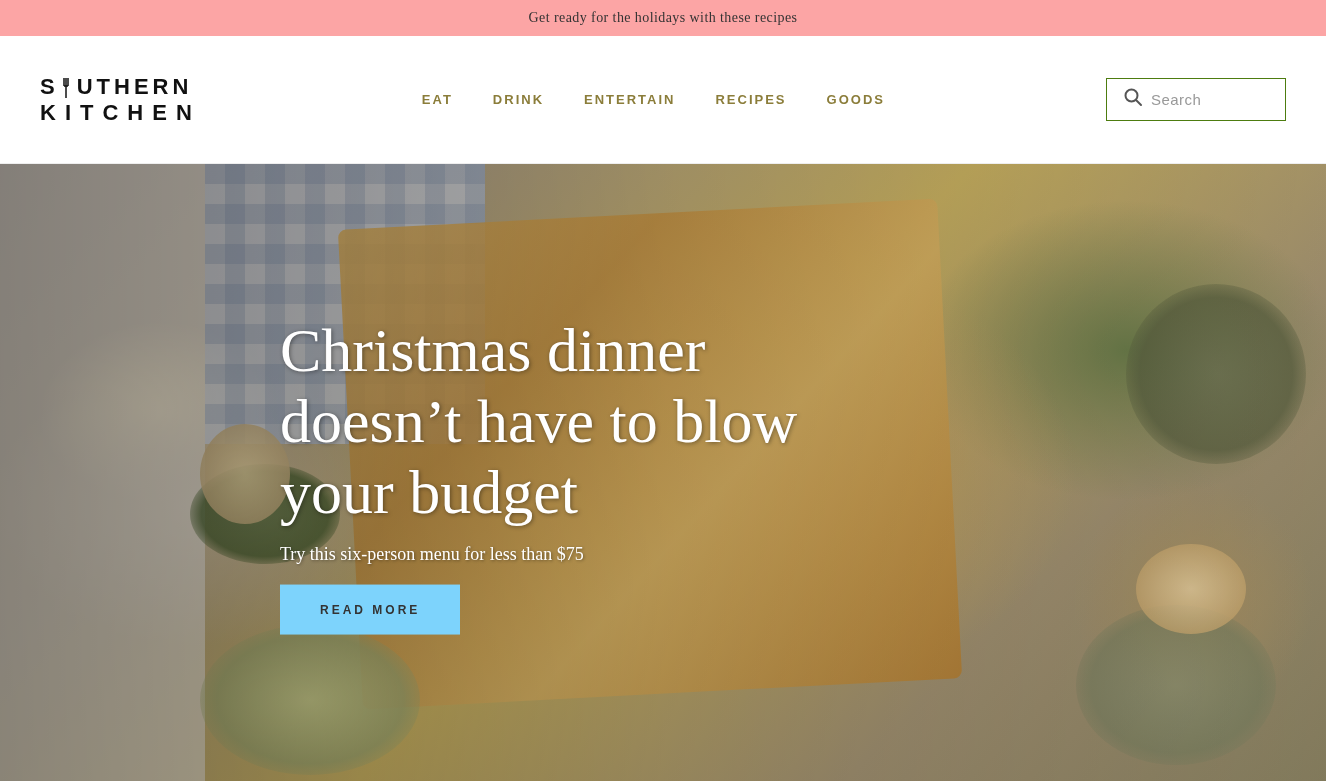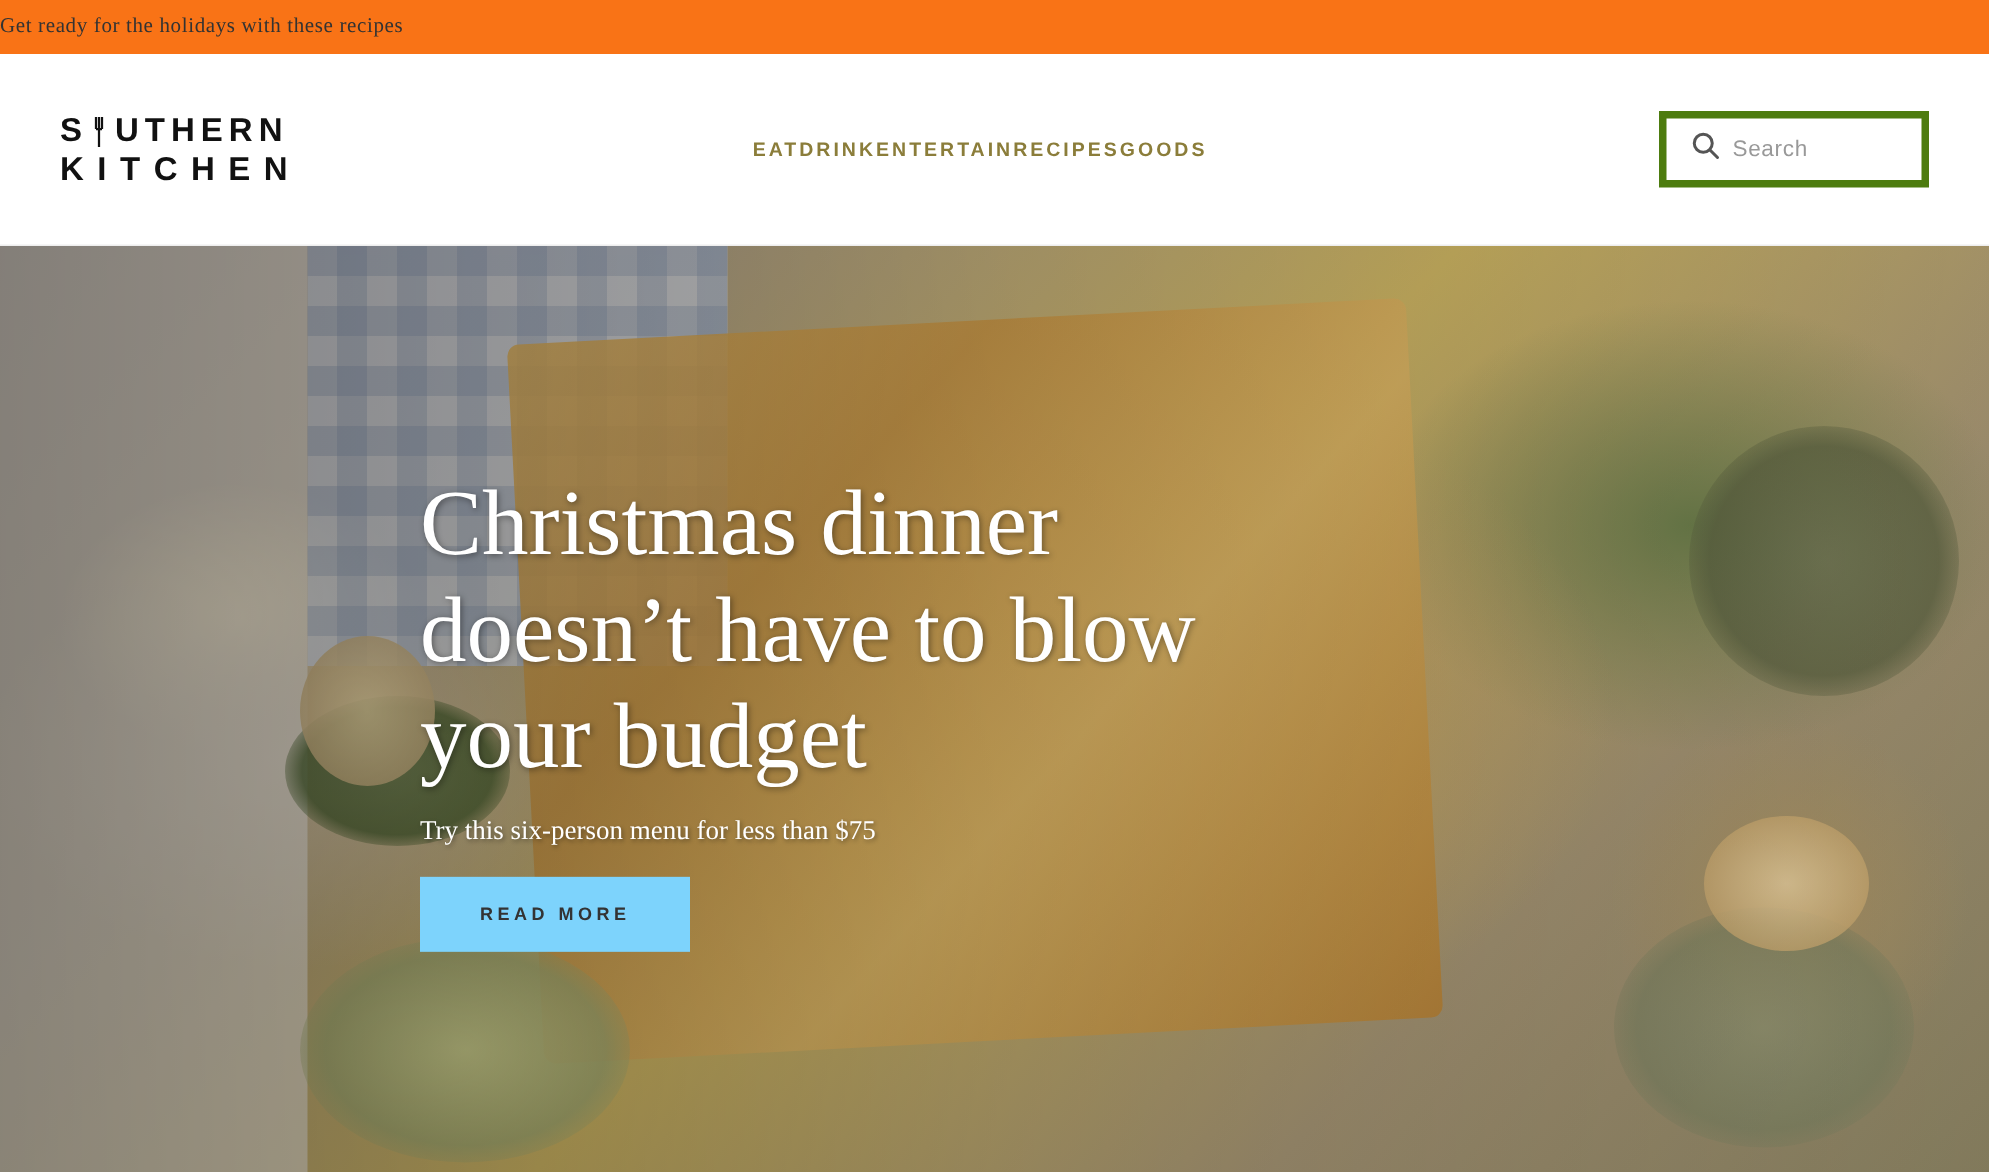--- a/index.html
+++ b/index.html
@@ -1,21 +1,21 @@
 <!DOCTYPE html>
 <html><head>
   <meta charset="utf-8">
   <style>
     * { margin: 0; padding: 0; box-sizing: border-box; }
     body { font-family: Georgia, 'Times New Roman', serif; width: 1326px; overflow-x: hidden; }
 
     
     .top-banner {
-      background-color: #f97316;
-      text-align: left;
+      background-color: #fca5a5;
+      text-align: center;
       padding: 10px 0;
       font-size: 14px;
       color: #333;
       letter-spacing: 0.03em;
     }
 
     
     .header {
       background: #fff;
       display: flex;
@@ -37,38 +37,39 @@
       line-height: 1.15;
       text-transform: uppercase;
       cursor: pointer;
     }
 
     .logo-row1 { display: flex; align-items: center; gap: 2px; }
 
     nav {
       display: flex;
       align-items: center;
+      gap: 40px;
     }
 
     nav a {
       text-decoration: none;
       font-family: Arial, sans-serif;
       font-size: 13px;
       font-weight: 700;
       letter-spacing: 2px;
       color: #8b7d3a;
       text-transform: uppercase;
       cursor: pointer;
     }
 
     .search-area {
       display: flex;
       align-items: center;
       gap: 8px;
-      border: 5px solid #4d7c0f;
+      border: 1px solid #4d7c0f;
       padding: 8px 16px;
       min-width: 180px;
       cursor: text;
     }
 
     .search-icon-wrap {
       color: #555;
       font-size: 18px;
     }
 

